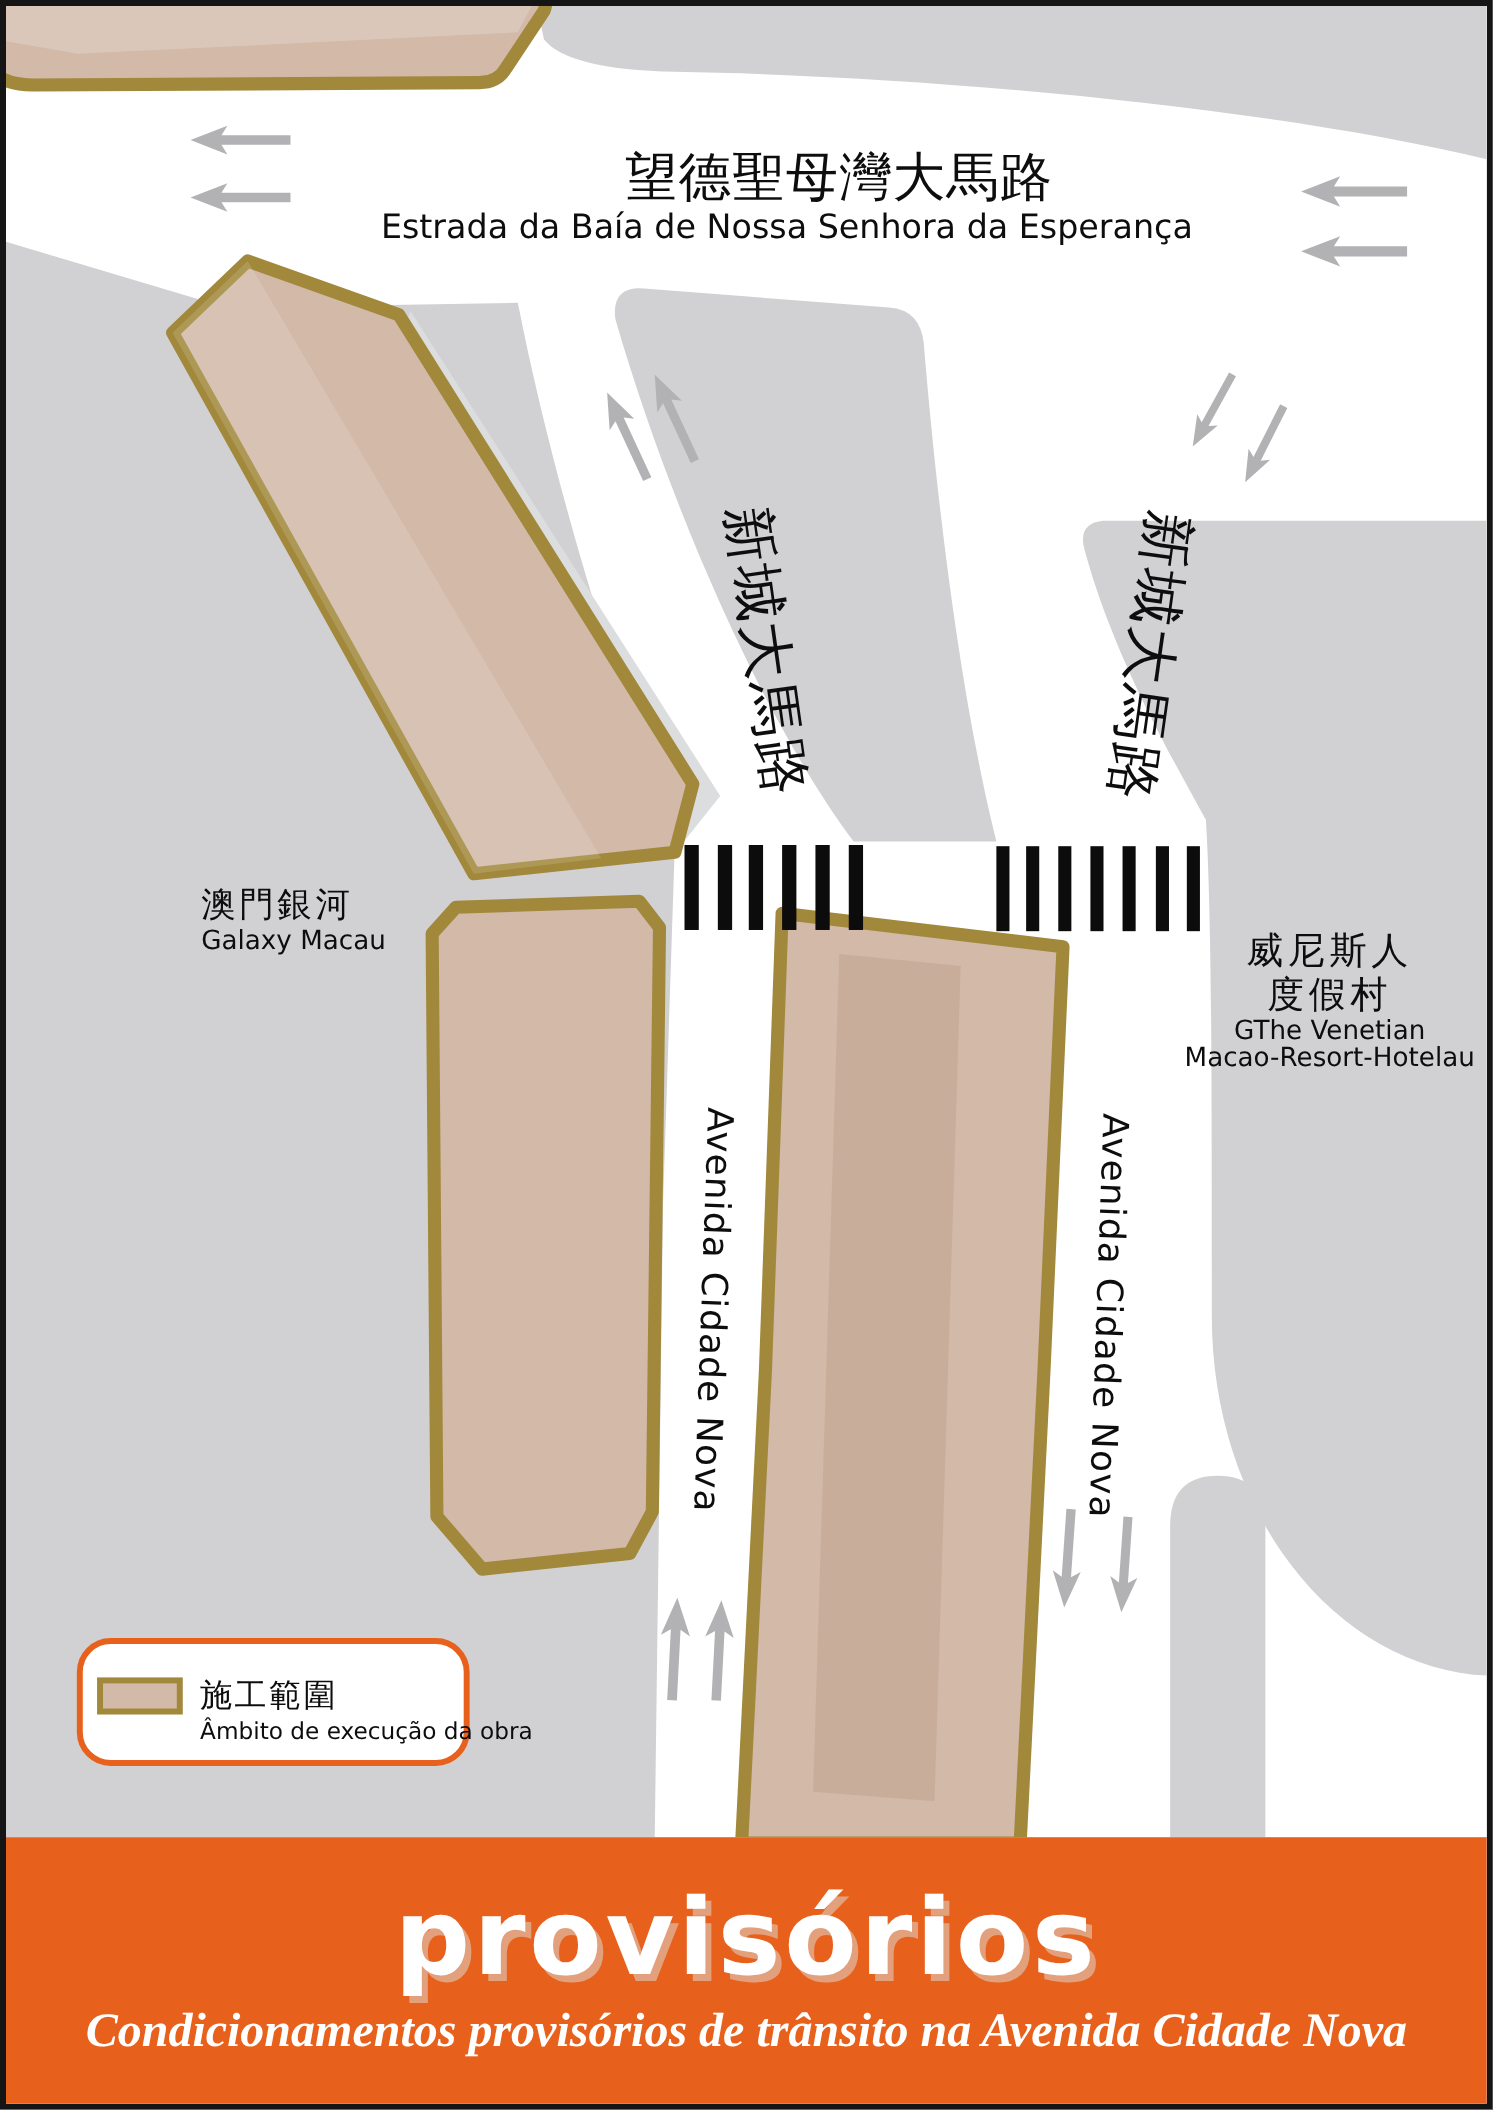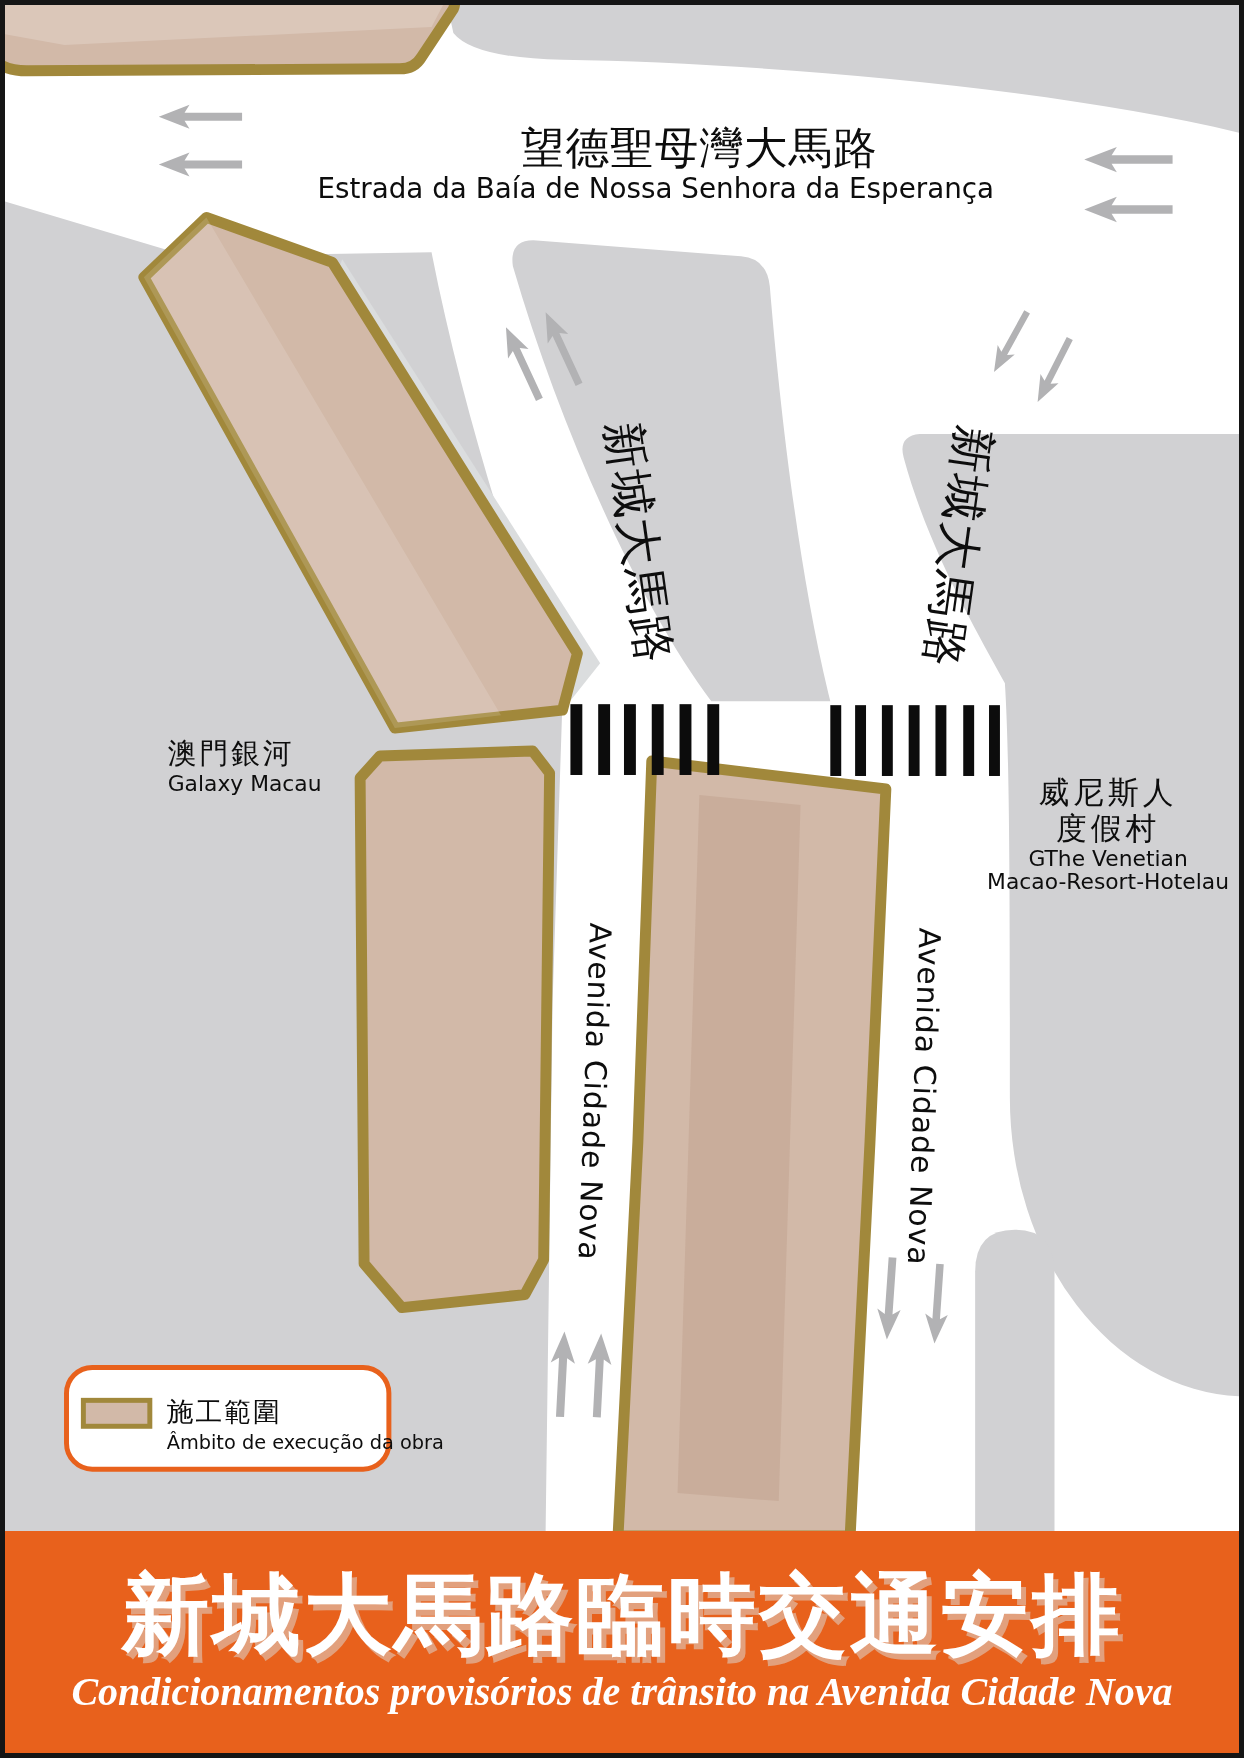--- a/index.html
+++ b/index.html
@@ -127,17 +127,17 @@
 
     <g>
       <rect x="62" y="1366" width="325" height="102" rx="26" fill="#ffffff" stroke="#e8611c" stroke-width="5"></rect>
       <rect x="79" y="1399" width="67" height="26" fill="#d2b9a8" stroke="#a1883b" stroke-width="5"></rect>
       <text x="163" y="1420" font-size="27" letter-spacing="2">施工範圍</text>
       <text x="163" y="1448" font-size="19.5">Âmbito de execução da obra</text>
     </g>
   </svg>
 
   <div class="banner">
-    <div class="banner-title">新城大馬路臨時交通安排</div>
+    <div class="banner-title">provisórios</div>
     <div class="banner-subtitle">Condicionamentos provisórios de trânsito na Avenida Cidade Nova</div>
   </div>
 
 </div>
 
 </body></html>

